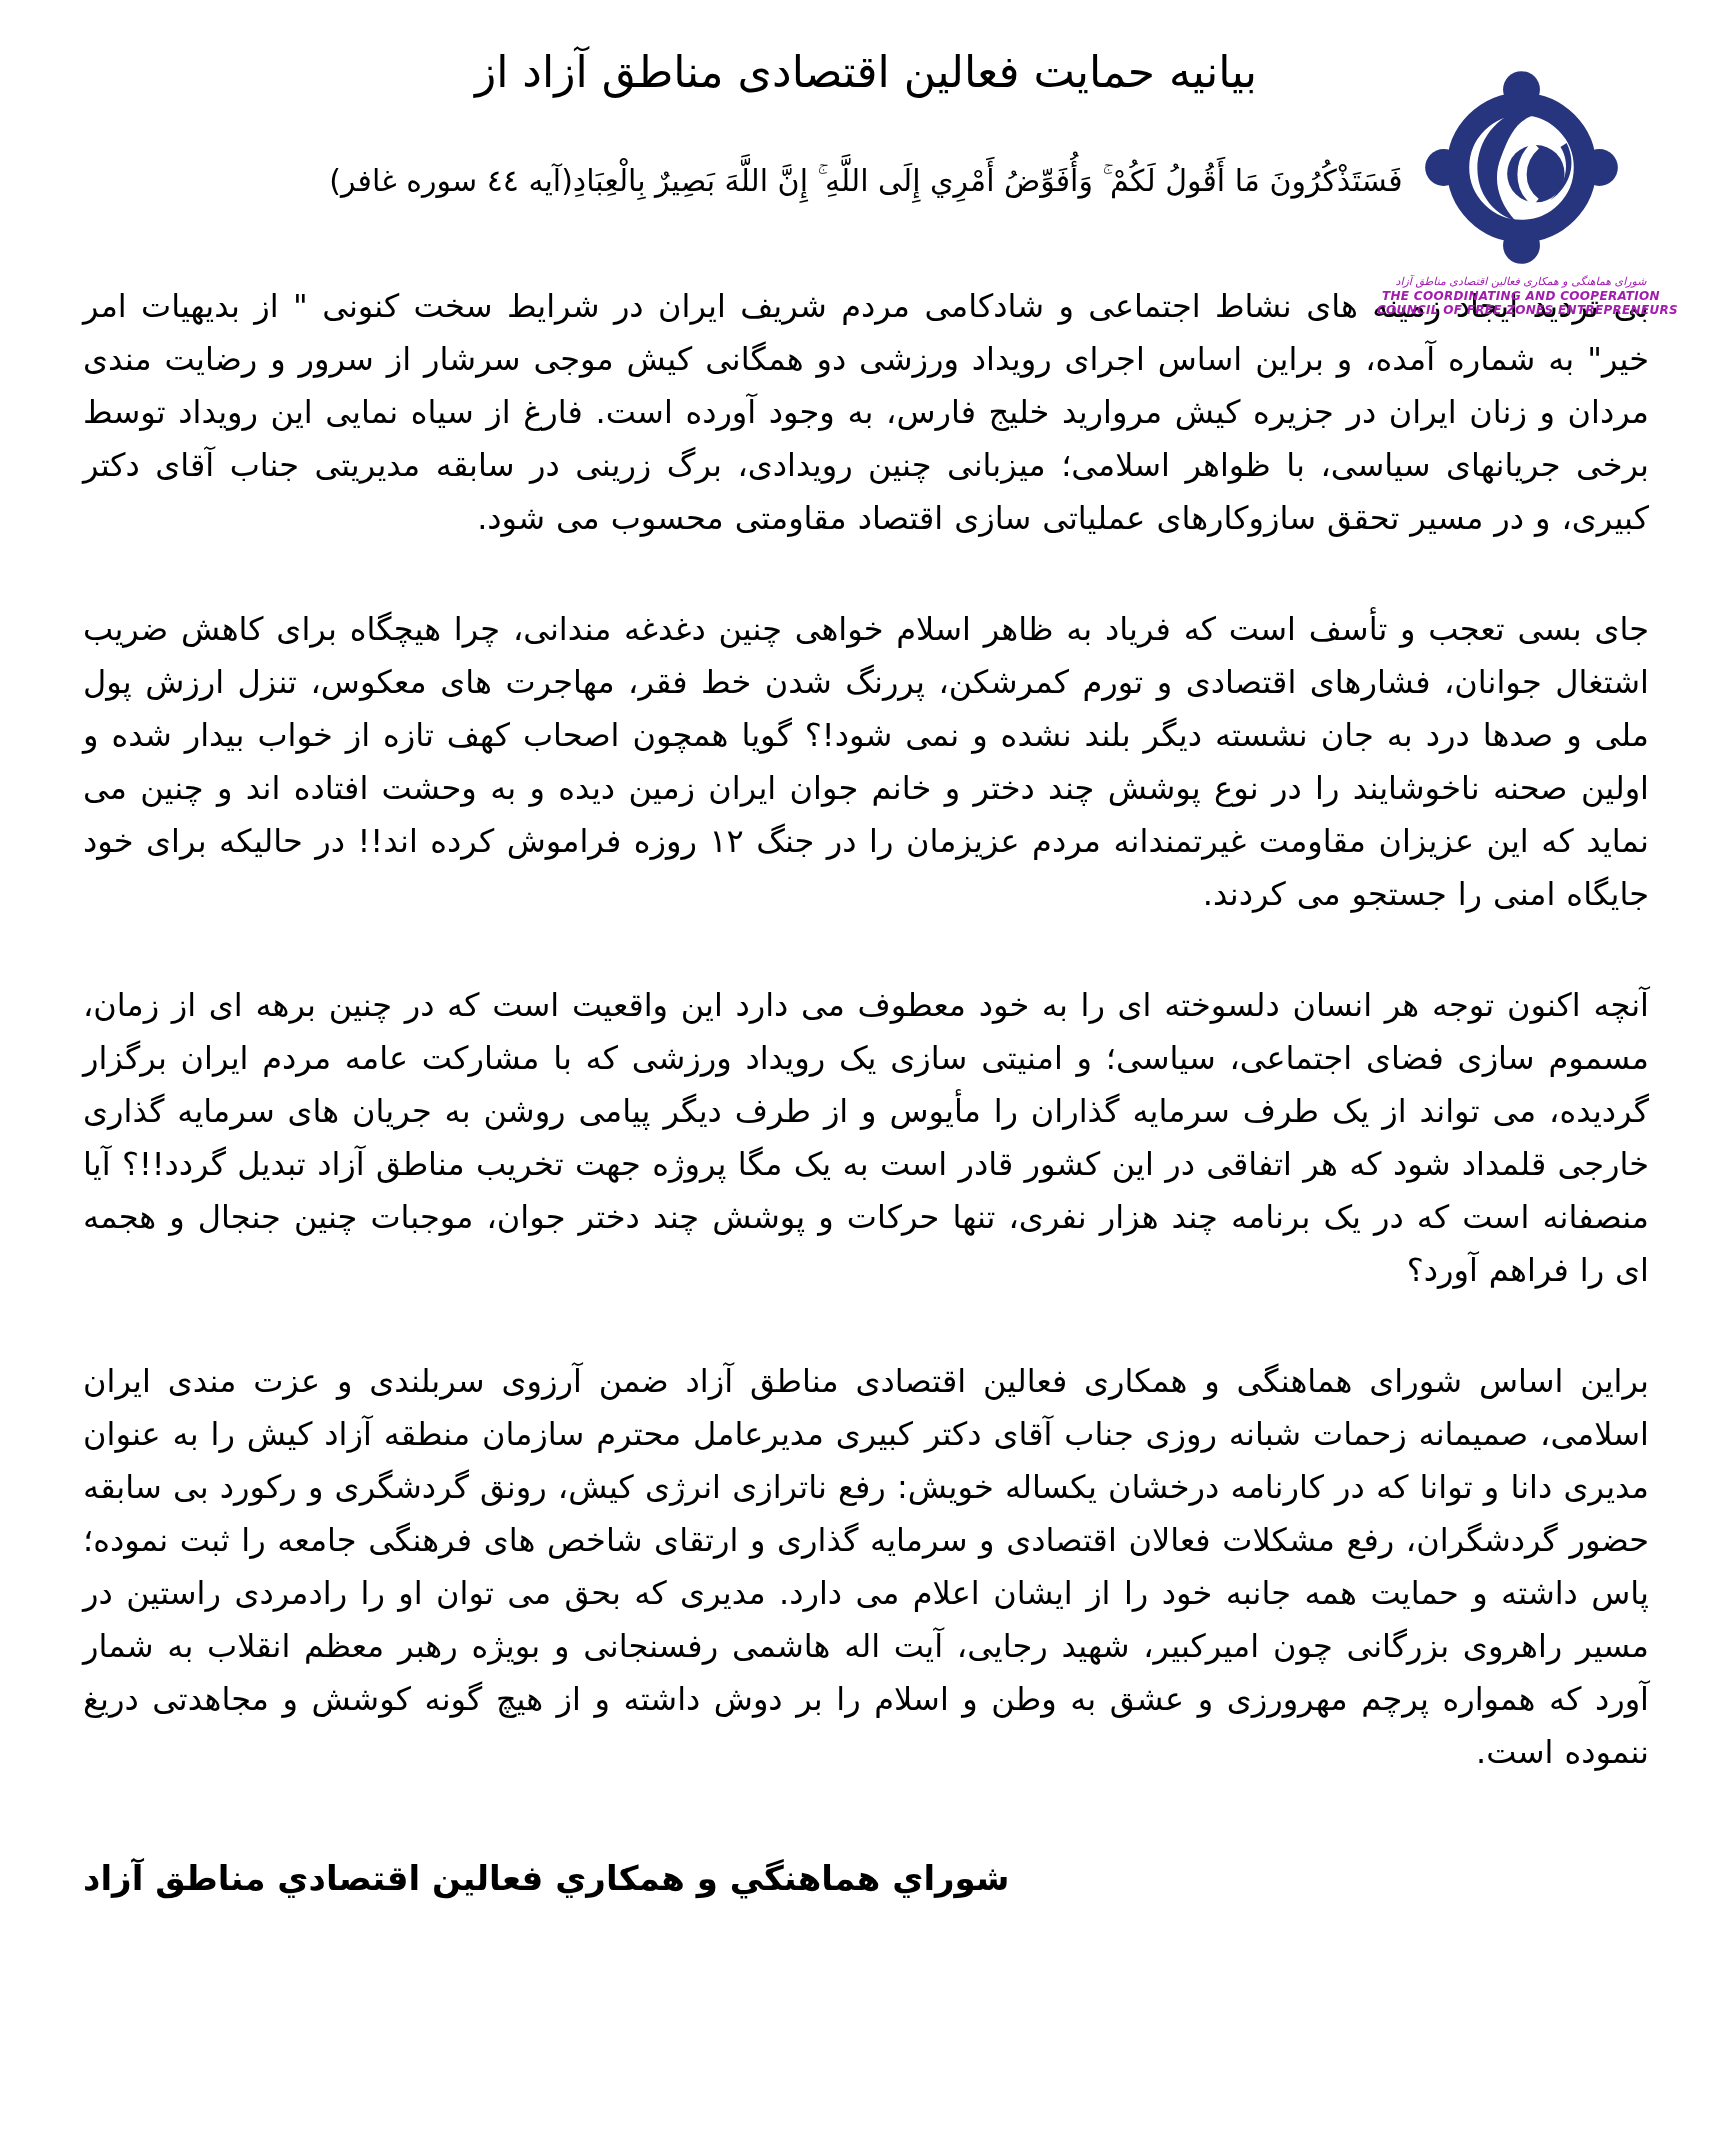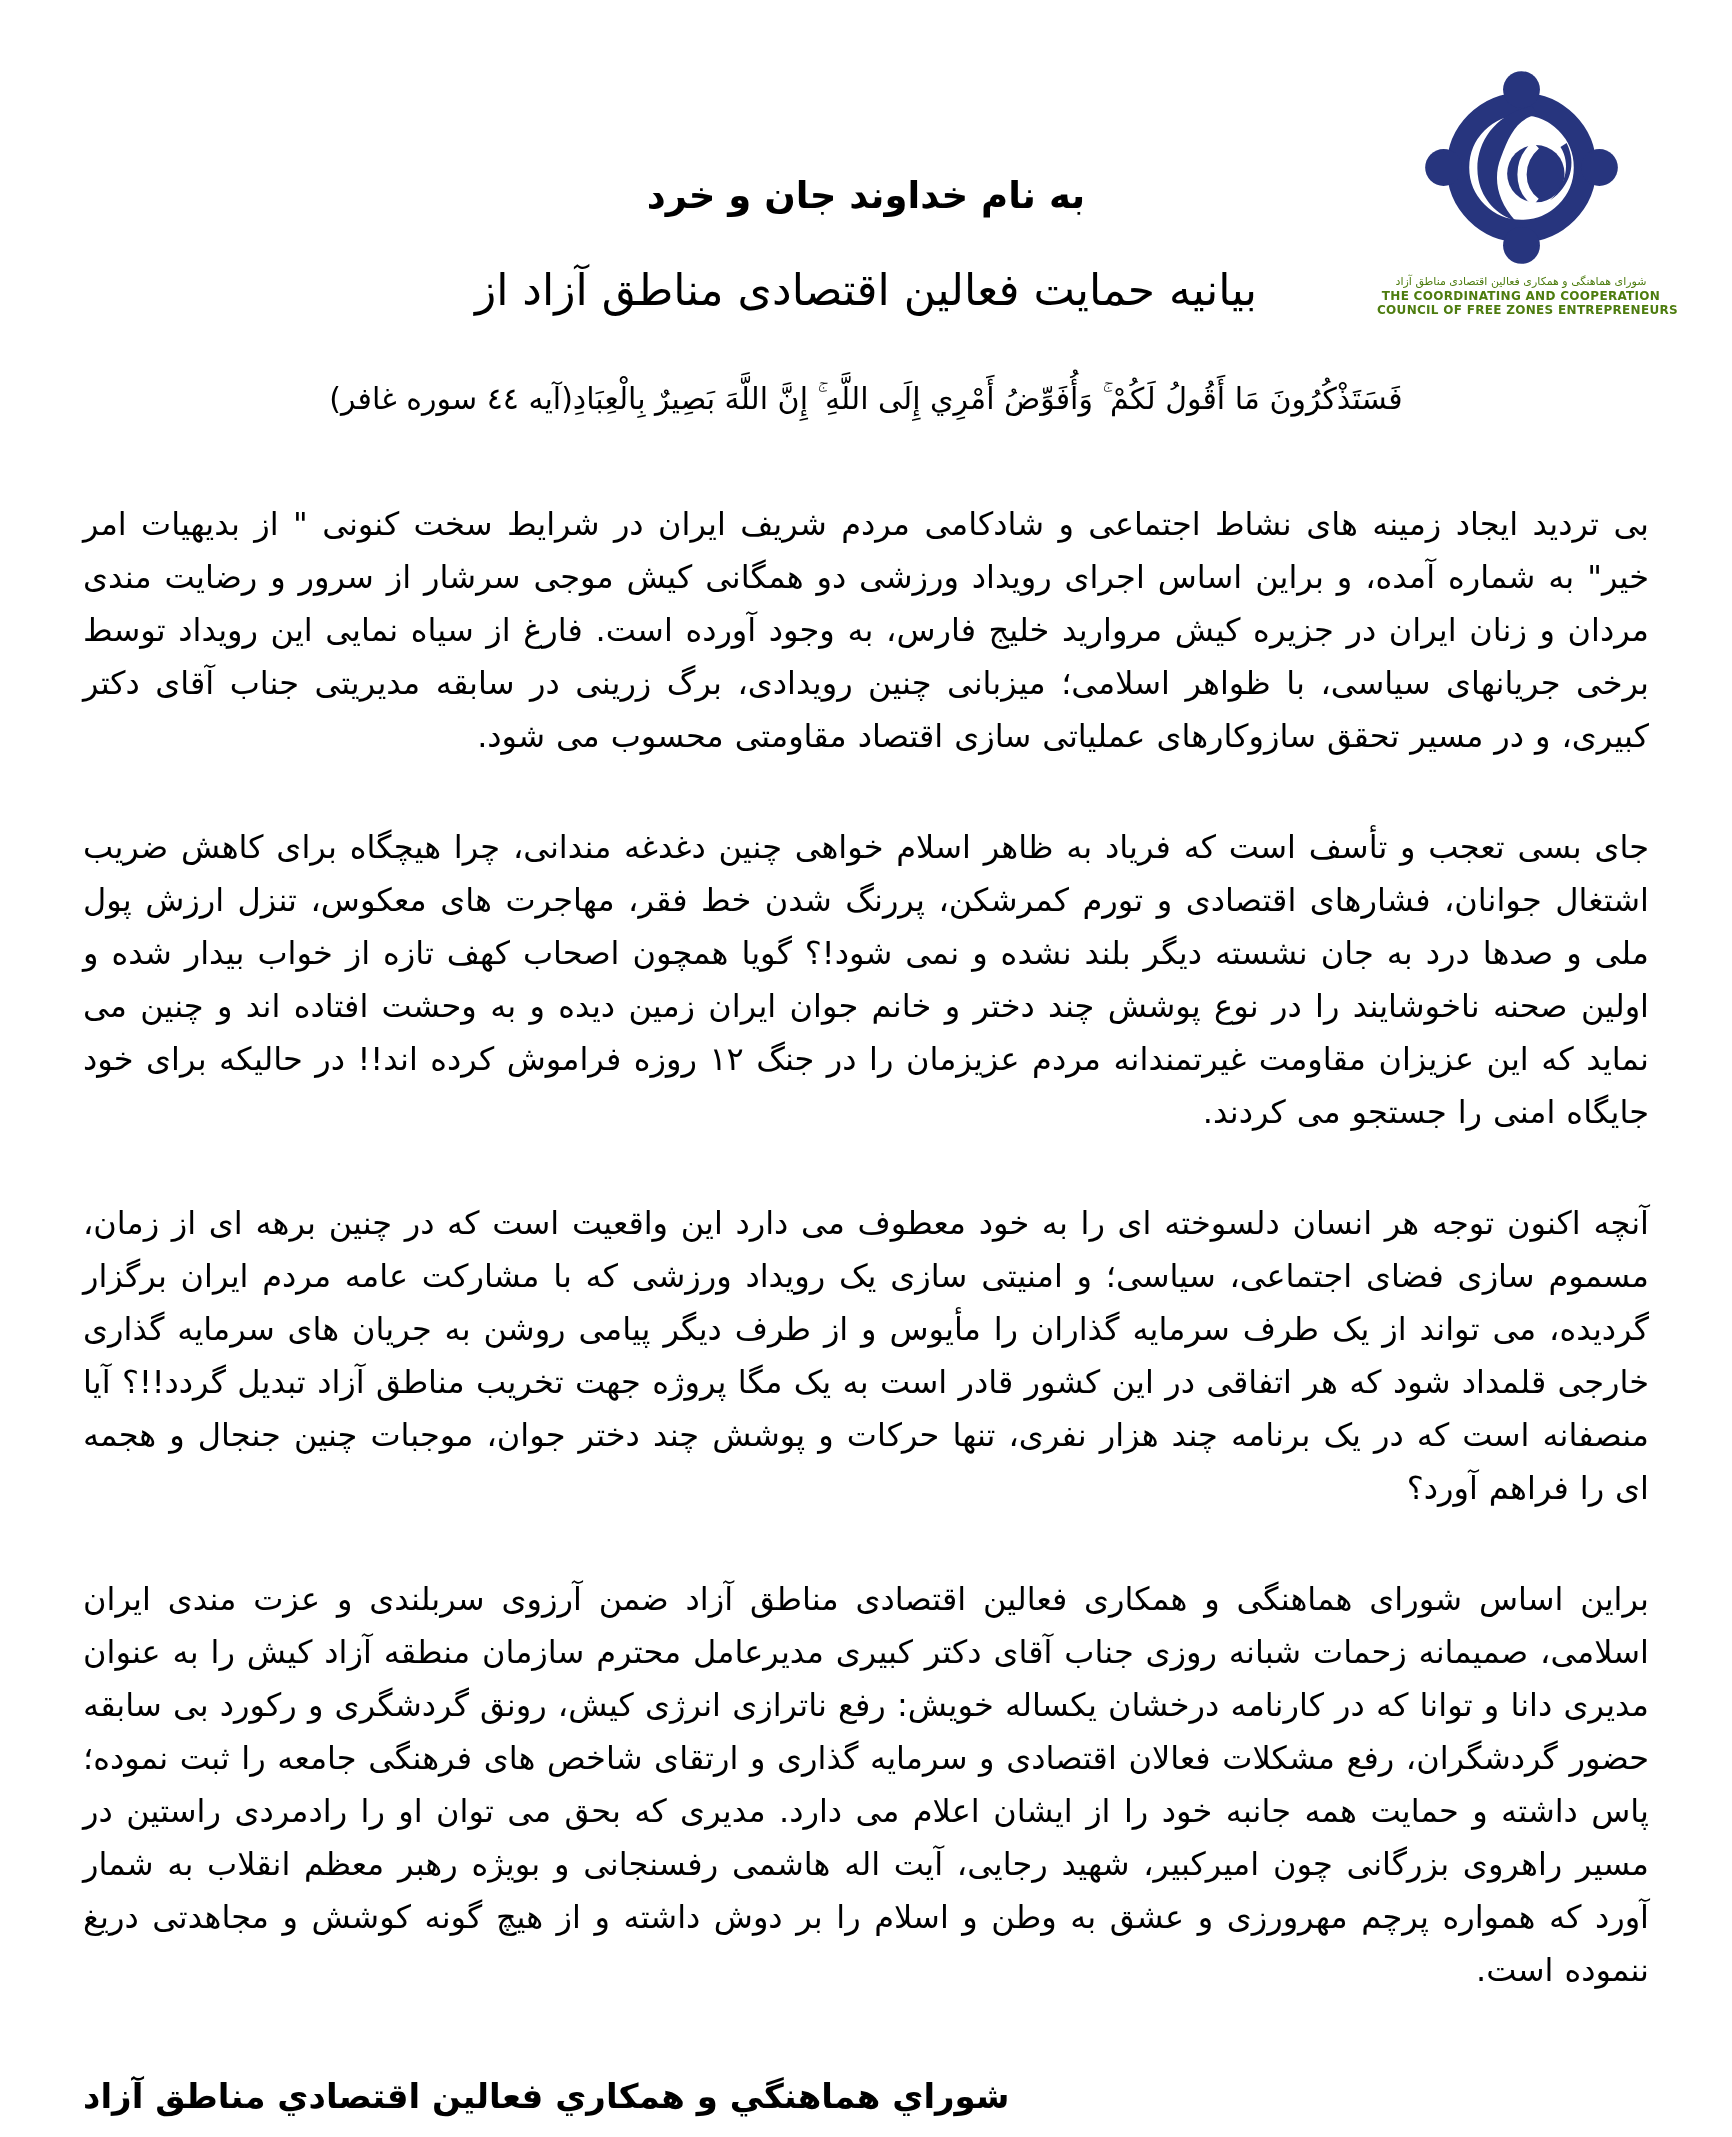--- a/index.html
+++ b/index.html
@@ -21,21 +21,22 @@
     padding: 0 83px;
     box-sizing: border-box;
   }
   
   .logo {
     position: absolute;
     top: 65px;
     right: 67px;
     width: 288px;
     text-align: center;
-    color: #4d7c0f;
+    color: #a21caf;
+    font-style: italic;
   }
   .logo svg {
     width: 213px;
     height: 205px;
     display: block;
     margin: 0 auto;
   }
   .logo-caption-fa {
     font-size: 11px;
     line-height: 14px;
@@ -116,21 +117,20 @@
       </g>
       <path d="M57 39 C48 47 48 60 57 67" fill="none" stroke="#ffffff" stroke-width="4.5"></path>
     </svg>
     <div class="logo-caption-fa">شورای هماهنگی و همکاری فعالین اقتصادی مناطق آزاد</div>
     <div class="logo-caption-en">THE COORDINATING AND COOPERATION</div>
     <div class="logo-caption-en">COUNCIL OF FREE ZONES ENTREPRENEURS</div>
   </div>
 
   <div class="content">
 
-    <div class="bismillah">به نام خداوند جان و خرد</div>
 
     <div class="title-block">
       <div class="title-line">بیانیه حمایت فعالین اقتصادی مناطق آزاد از</div>
     </div>
 
     <div class="verse">فَسَتَذْكُرُونَ مَا أَقُولُ لَكُمْ ۚ وَأُفَوِّضُ أَمْرِي إِلَى اللَّهِ ۚ إِنَّ اللَّهَ بَصِيرٌ بِالْعِبَادِ(آیه ٤٤ سوره غافر)</div>
 
     <div class="body-text">
       <p>بی تردید ایجاد زمینه های نشاط اجتماعی و شادکامی مردم شریف ایران در شرایط سخت کنونی " از بدیهیات امر خیر" به شماره آمده، و براین اساس اجرای رویداد ورزشی دو همگانی کیش موجی سرشار از سرور و رضایت مندی مردان و زنان ایران در جزیره کیش مروارید خلیج فارس، به وجود آورده است. فارغ از سیاه نمایی این رویداد توسط برخی جریانهای سیاسی، با ظواهر اسلامی؛ میزبانی چنین رویدادی، برگ زرینی در سابقه مدیریتی جناب آقای دکتر کبیری، و در مسیر تحقق سازوکارهای عملیاتی سازی اقتصاد مقاومتی محسوب می شود.</p>
       <p>جای بسی تعجب و تأسف است که فریاد به ظاهر اسلام خواهی چنین دغدغه مندانی، چرا هیچگاه برای کاهش ضریب اشتغال جوانان، فشارهای اقتصادی و تورم کمرشکن، پررنگ شدن خط فقر، مهاجرت های معکوس، تنزل ارزش پول ملی و صدها درد به جان نشسته دیگر بلند نشده و نمی شود!؟ گویا همچون اصحاب کهف تازه از خواب بیدار شده و اولین صحنه ناخوشایند را در نوع پوشش چند دختر و خانم جوان ایران زمین دیده و به وحشت افتاده اند و چنین می نماید که این عزیزان مقاومت غیرتمندانه مردم عزیزمان را در جنگ ۱۲ روزه فراموش کرده اند!! در حالیکه برای خود جایگاه امنی را جستجو می کردند.</p>

